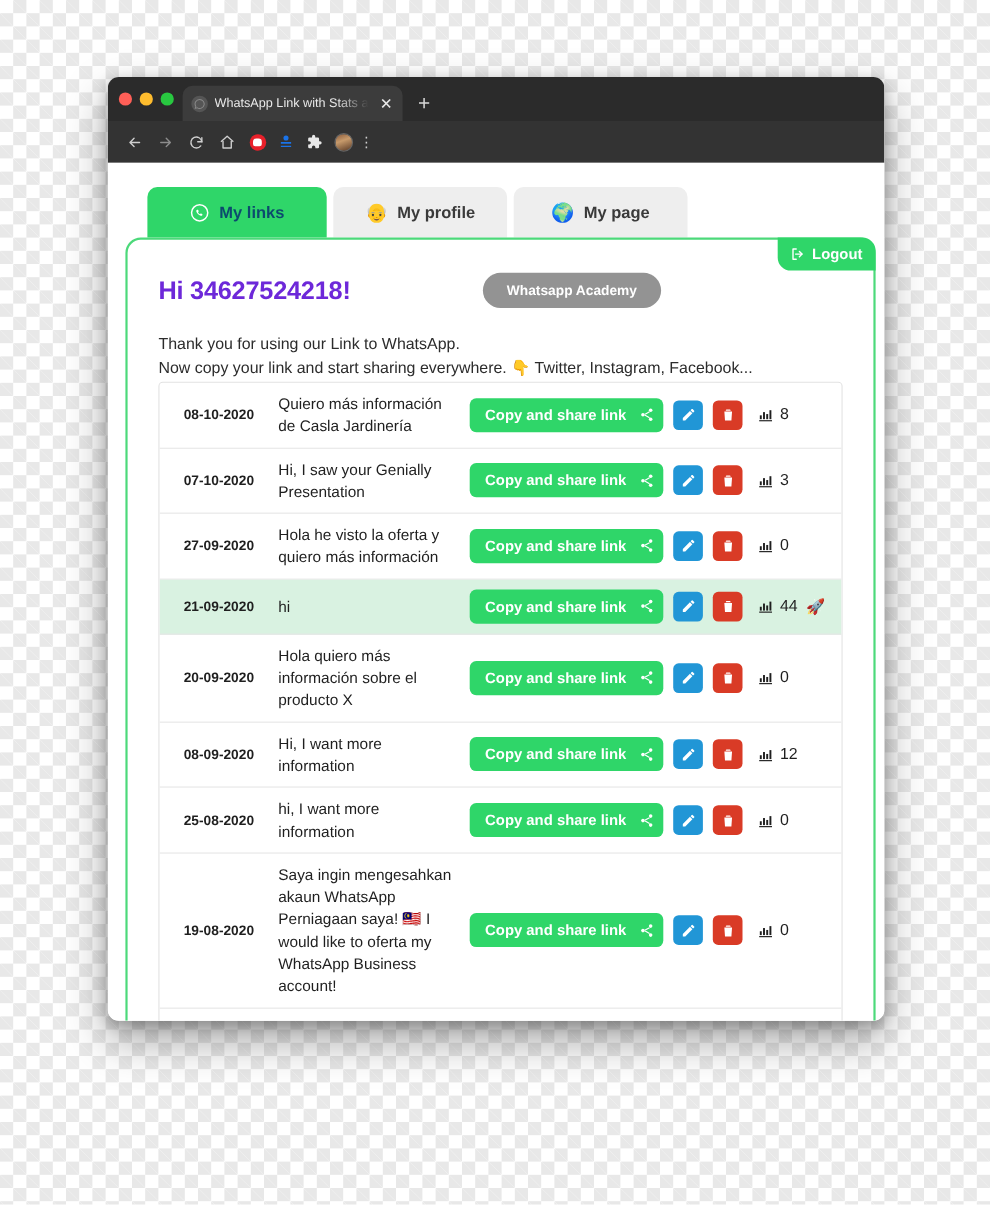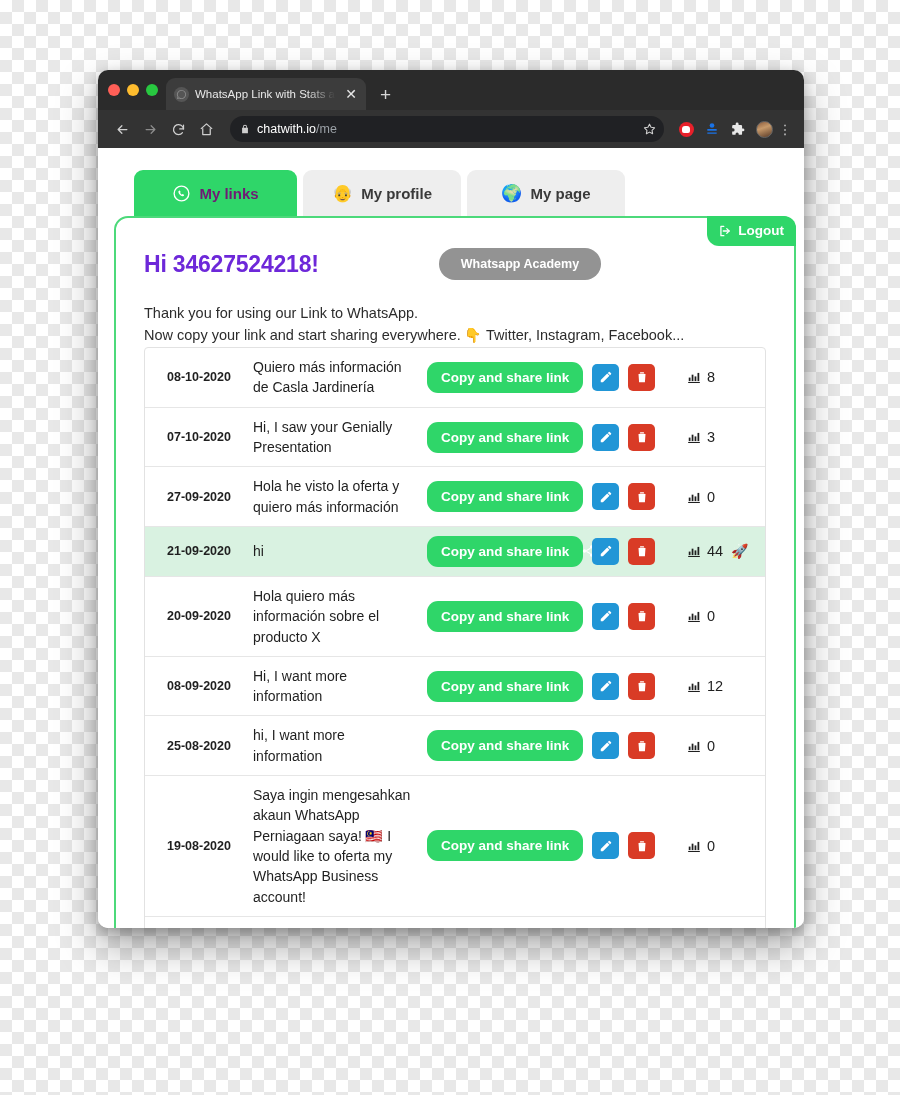--- a/index.html
+++ b/index.html
@@ -171,21 +171,21 @@
     display: flex;
     align-items: center;
     justify-content: center;
     gap: 8px;
     font-size: 15px;
     font-weight: bold;
     padding: 0 22px;
   }
   .app-tab.active {
     background: #2fd669;
-    color: #701a75;
+    color: #0c4a6e;
     min-width: 163px;
   }
   .app-tab.inactive {
     background: #eeeeee;
     color: #3a3a3a;
     min-width: 158px;
   }
   .app-tab .wa-icon svg { width: 19px; height: 19px; display: block; }
   .app-tab .emoji { font-size: 17px; line-height: 1; }
 
@@ -286,27 +286,27 @@
     display: flex;
     align-items: center;
     gap: 9px;
     padding-left: 2px;
   }
   .copy-btn {
     background: #2fd669;
     color: #ffffff;
     font-size: 13.5px;
     font-weight: bold;
-    border-radius: 11px;
+    border-radius: 6px;
     padding: 8px 12px 8px 14px;
     display: flex;
     align-items: center;
     gap: 12px;
     white-space: nowrap;
-    width: 156px;
+    width: 176px;
   }
   .copy-btn .share-icon svg { width: 14px; height: 14px; display: block; }
   .icon-btn {
     width: 27px; height: 27px;
     border-radius: 5px;
     display: flex; align-items: center; justify-content: center;
     flex: 0 0 auto;
   }
   .icon-btn.edit { background: #2196d6; }
   .icon-btn.del { background: #d93b26; }
@@ -365,33 +365,20 @@
           <path d="M20 5v6h-6"></path>
         </svg>
     </span>
     <span class="nav-btn">
       <svg viewBox="0 0 24 24" fill="none" stroke="currentColor" stroke-width="2" stroke-linejoin="round">
           <path d="M3 11l9-8 9 8"></path>
           <path d="M6 10v10h12V10"></path>
         </svg>
     </span>
 
-    <div class="omnibox">
-      <span class="lock-icon">
-        <svg viewBox="0 0 24 24" fill="currentColor">
-            <path d="M17 9V7a5 5 0 0 0-10 0v2H5v13h14V9h-2zM9 7a3 3 0 0 1 6 0v2H9V7z"></path>
-          </svg>
-      </span>
-      <span class="url-text"><span>chatwith.io</span><span class="path">/me</span></span>
-      <span class="star-btn">
-        <svg viewBox="0 0 24 24" fill="none" stroke="currentColor" stroke-width="2" stroke-linejoin="round">
-            <path d="M12 3l2.9 5.9 6.5.9-4.7 4.6 1.1 6.5L12 17.8 6.2 20.9l1.1-6.5L2.6 9.8l6.5-.9z"></path>
-          </svg>
-      </span>
-    </div>
 
     <span class="tb-ext">
         <span class="ext-red"></span>
       </span>
     <span class="tb-ext ext-blue">
       <svg viewBox="0 0 24 24" fill="#1a73e8">
           <circle cx="12" cy="6" r="4"></circle>
           <path d="M4 12h16v3H4z"></path>
           <path d="M4 18h16v2H4z"></path>
         </svg>

